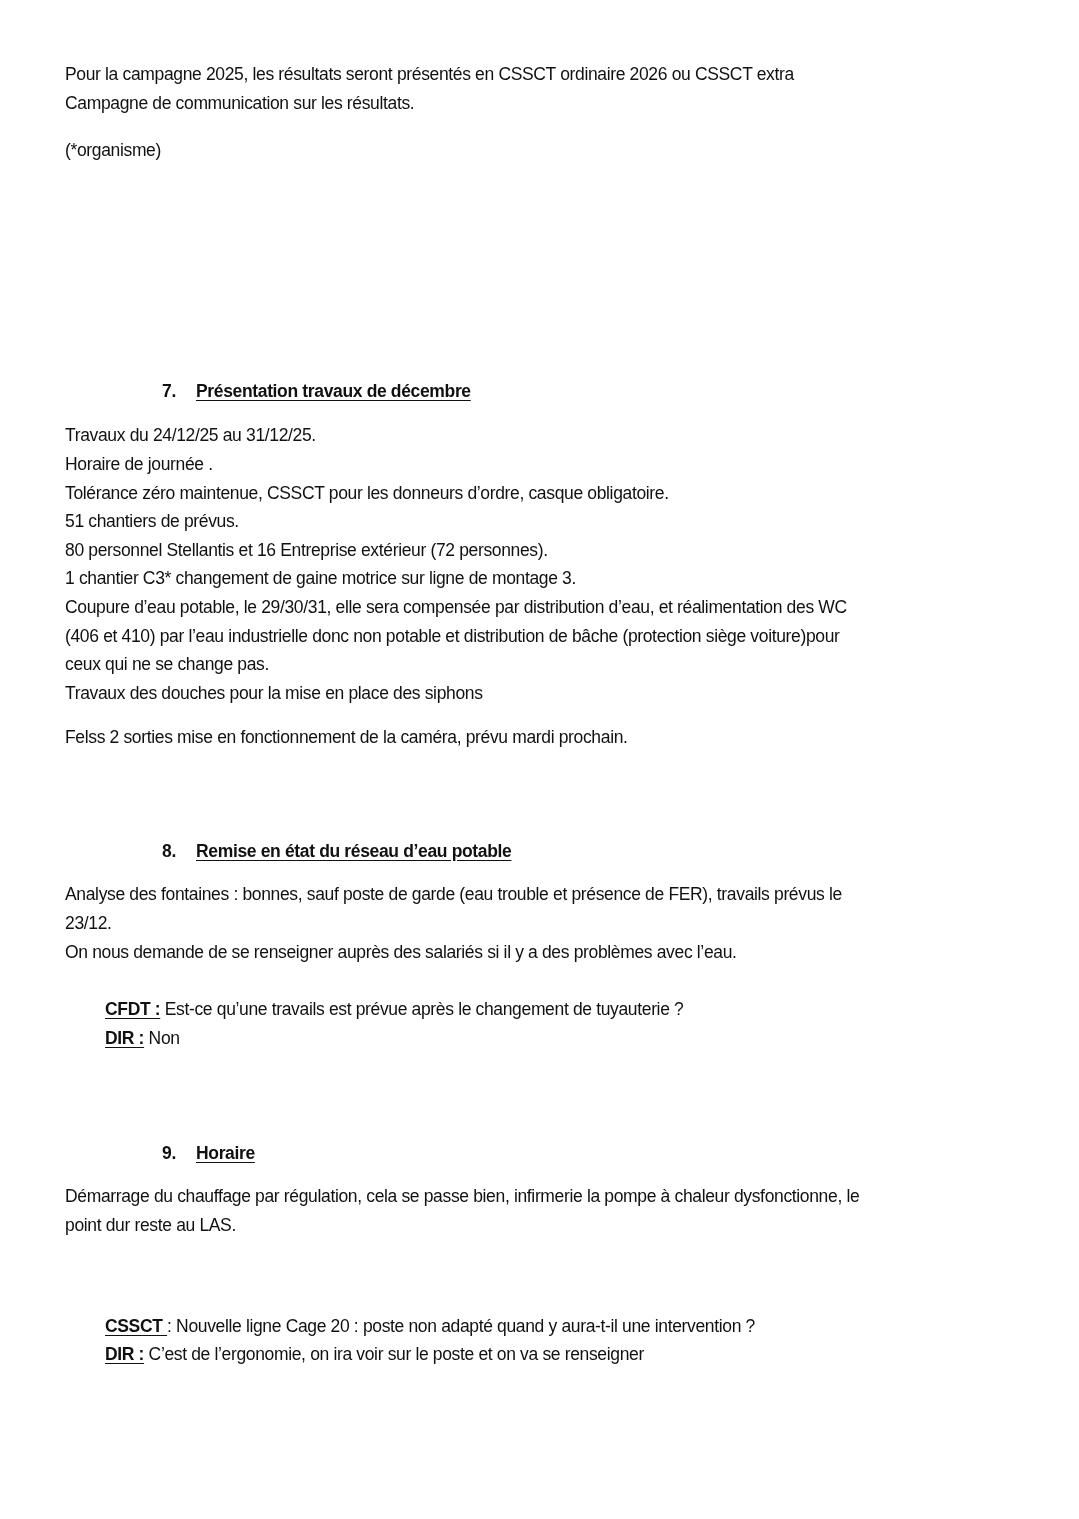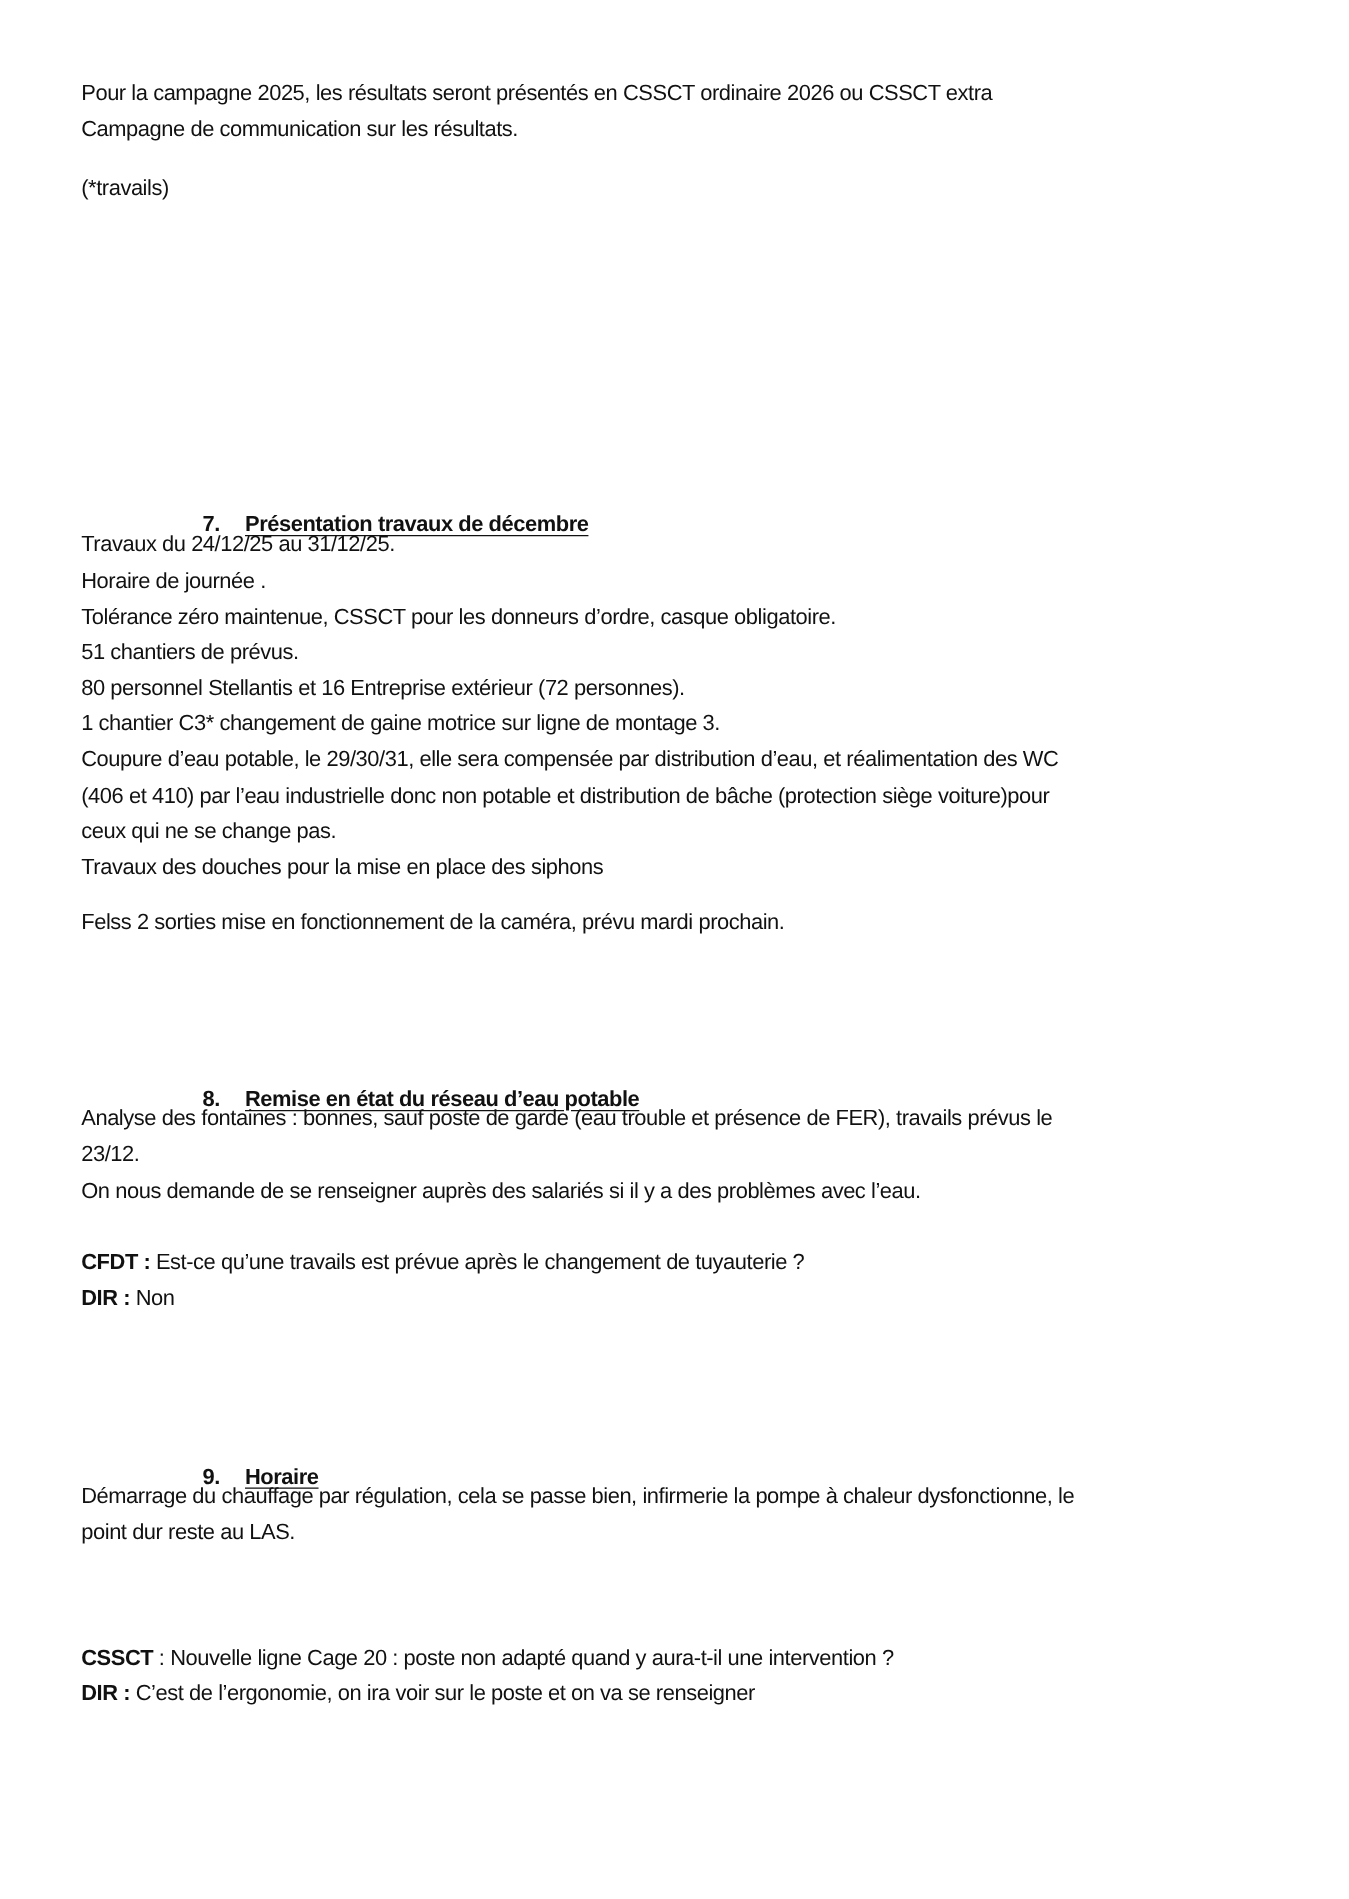--- a/index.html
+++ b/index.html
@@ -4,31 +4,31 @@
   <style>
     html, body { margin: 0; padding: 0; background: #ffffff; }
     body {
       width: 1079px; height: 1519px; position: relative; overflow: hidden;
       font-family: "Liberation Sans", "DejaVu Sans", sans-serif;
       color: #111111;
       font-size: 17.5px;
       letter-spacing: -0.35px;
     }
     .line { position: absolute; left: 65px; white-space: nowrap; line-height: 22px; }
-    .heading { position: absolute; left: 162px; font-weight: bold; white-space: nowrap; line-height: 22px; margin-top: 28px; }
+    .heading { position: absolute; left: 162px; font-weight: bold; white-space: nowrap; line-height: 22px; }
     .heading .num { display: inline-block; width: 34px; }
     .heading .title { text-decoration: underline; text-underline-offset: 3px; }
-    .speaker { font-weight: bold; text-underline-offset: 3px; }
+    .speaker { font-weight: bold; text-decoration: underline; text-underline-offset: 3px; margin-left: 40px; }
   </style>
 </head>
 <body>
 
 <div class="line" style="top:63px">Pour la campagne 2025, les résultats seront présentés en CSSCT ordinaire 2026 ou CSSCT extra</div>
 <div class="line" style="top:92px">Campagne de communication sur les résultats.</div>
-<div class="line" style="top:139px">(*travails)</div>
+<div class="line" style="top:139px">(*organisme)</div>
 
 <div class="heading" style="top:380px">
   <span class="num">7.</span><span class="title">Présentation travaux de décembre</span>
 </div>
 <div class="line" style="top:424px">Travaux du 24/12/25 au 31/12/25.</div>
 <div class="line" style="top:453px">Horaire de journée .</div>
 <div class="line" style="top:482px">Tolérance zéro maintenue, CSSCT pour les donneurs d’ordre, casque obligatoire.</div>
 <div class="line" style="top:510px">51 chantiers de prévus.</div>
 <div class="line" style="top:539px">80 personnel Stellantis et 16 Entreprise extérieur (72 personnes).</div>
 <div class="line" style="top:567px">1 chantier C3* changement de gaine motrice sur ligne de montage 3.</div>

